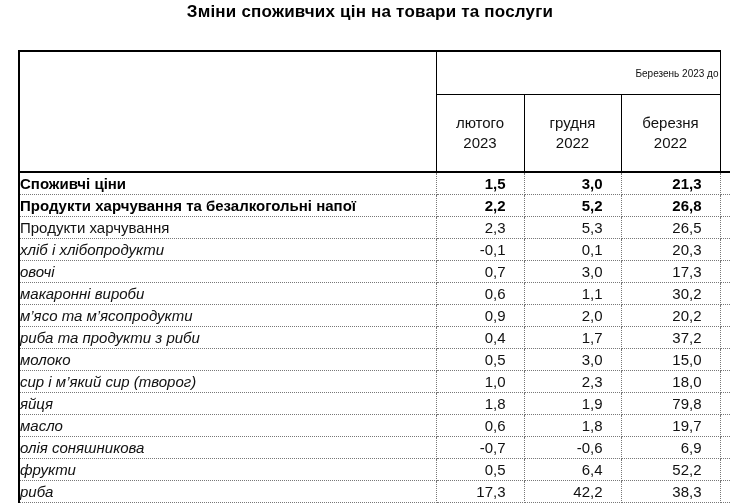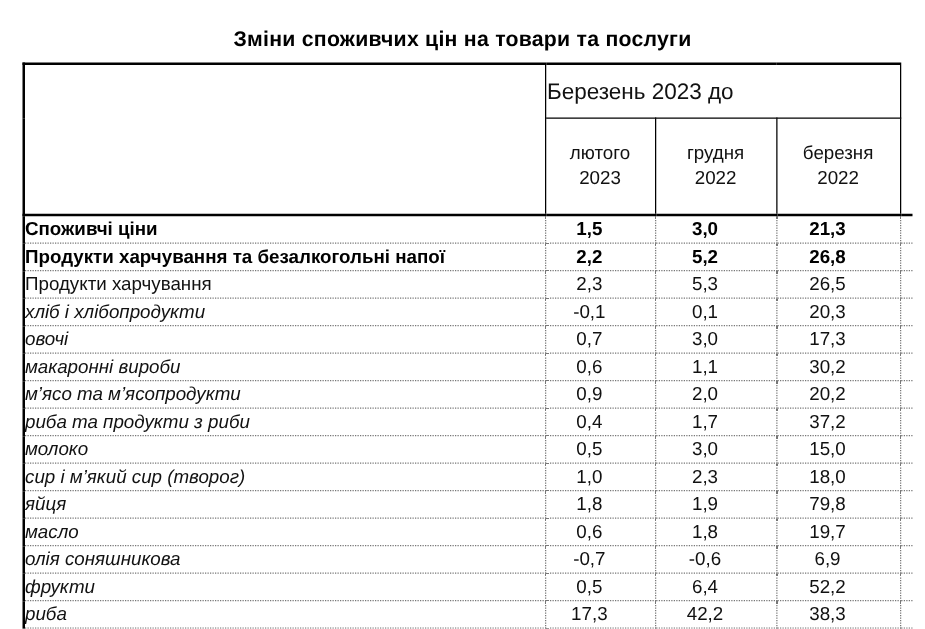--- a/index.html
+++ b/index.html
@@ -10,21 +10,21 @@
   body {
     width: 740px;
     height: 503px;
     position: relative;
     font-family: "Liberation Sans", sans-serif;
     color: #111111;
     overflow: hidden;
   }
   .page-title {
     position: absolute;
-    top: 22px;
+    top: 2px;
     left: 0;
     width: 740px;
     text-align: center;
     font-size: 17px;
     font-weight: bold;
     color: #000000;
     letter-spacing: 0.2px;
   }
   table.price-table {
     position: absolute;
@@ -41,22 +41,22 @@
     border-top: 2px solid #000;
     border-right: 1px solid #000;
     border-bottom: 2px solid #000;
     background: #fff;
   }
   .group-head {
     border-top: 2px solid #000;
     border-left: 1px solid #000;
     border-right: 1px solid #000;
     border-bottom: 1px solid #000;
-    text-align: left;
-    font-size: 18px;
+    text-align: right;
+    font-size: 10px;
     height: 40px;
     vertical-align: middle;
   }
   .col-head {
     border-right: 1px solid #000;
     border-bottom: 2px solid #000;
     text-align: center;
     font-size: 15px;
     line-height: 20px;
     height: 44px;
@@ -75,21 +75,21 @@
     border-right: 1px dotted #777;
     border-bottom: 1px dotted #777;
     white-space: nowrap;
     overflow: hidden;
     vertical-align: middle;
     padding: 0;
   }
   td.num {
     border-right: 1px dotted #777;
     border-bottom: 1px dotted #777;
-    text-align: center;
+    text-align: right;
     padding-right: 18px;
     vertical-align: middle;
   }
   .bold { font-weight: bold; color: #000; }
   .indent-0 { padding-left: 4px; margin-top: 15px; }
   .indent-1 { padding-left: 12px; }
   .indent-2 { padding-left: 24px; }
   .indent-3 { padding-left: 40px; font-style: italic; }
 </style>
 </head>

